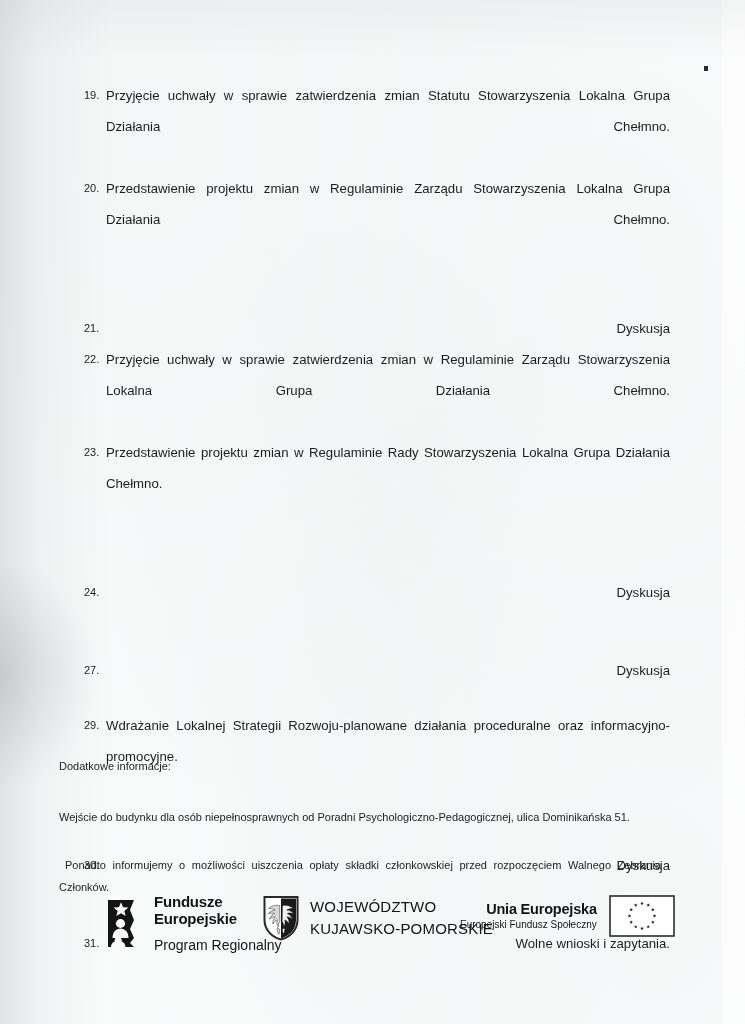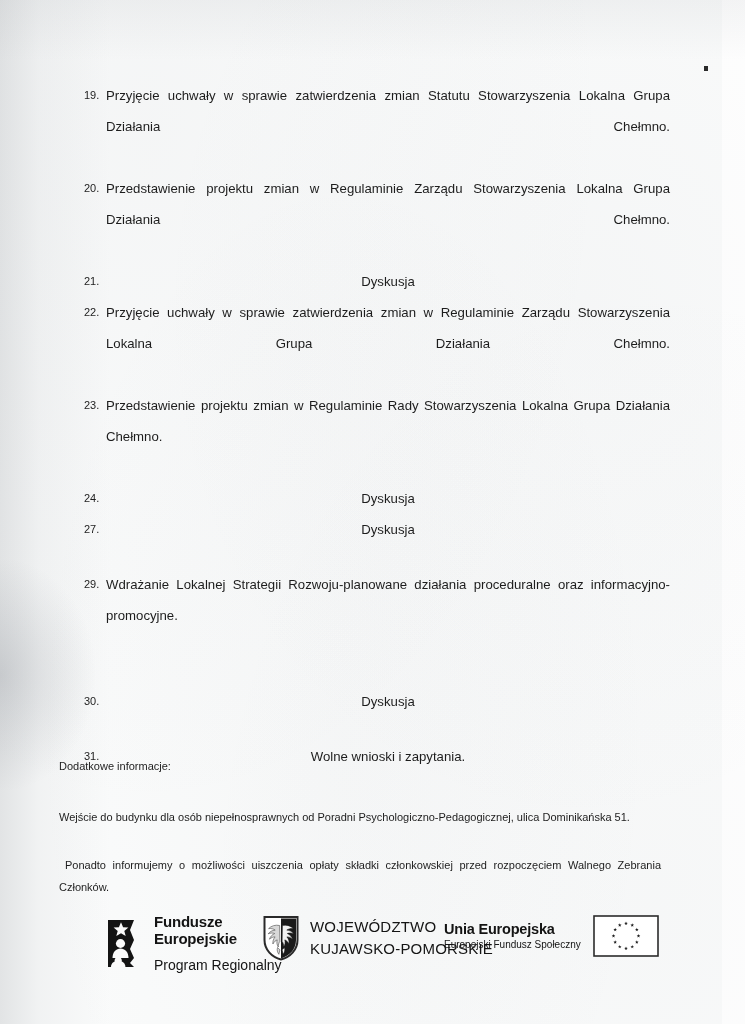--- a/index.html
+++ b/index.html
@@ -120,21 +120,22 @@
   .agenda-item .body {
     display: block;
   }
   
   .agenda-item .body::after {
     content: "";
     display: inline-block;
     width: 100%;
   }
   .agenda-item.single .body {
-    text-align: center;
+    text-align: right;
+    margin-top: 47px;
   }
   .agenda-item.single .body::after {
     display: none;
   }
 
   
   .extra {
     position: absolute;
     left: 59px;
     top: 755px;
@@ -160,21 +161,21 @@
   .extra .para-fee::after {
     content: "";
     display: inline-block;
     width: 100%;
   }
 
   
   .logo-strip {
     position: absolute;
     left: 0;
-    top: 905px;
+    top: 885px;
     width: 745px;
     height: 75px;
   }
   .logo-block {
     position: absolute;
     display: flex;
     align-items: center;
   }
   .logo-fe { left: 104px; top: 8px; }
   .logo-woj { left: 262px; top: 10px; }
@@ -207,22 +208,23 @@
     margin-top: 9px;
   }
   .logo-woj .logo-text .l1,
   .logo-woj .logo-text .l2 {
     font-size: 15px;
     font-weight: normal;
     letter-spacing: 0.2px;
     line-height: 1.45;
   }
   .logo-ue .logo-text {
-    margin-left: 0;
+    margin-left: 16px;
     margin-right: 12px;
+    text-align: right;
   }
   .logo-ue .logo-text .l1 {
     font-size: 14.5px;
     font-weight: bold;
   }
   .logo-ue .logo-text .l3 {
     font-size: 10px;
     margin-top: 1px;
   }
 </style>

